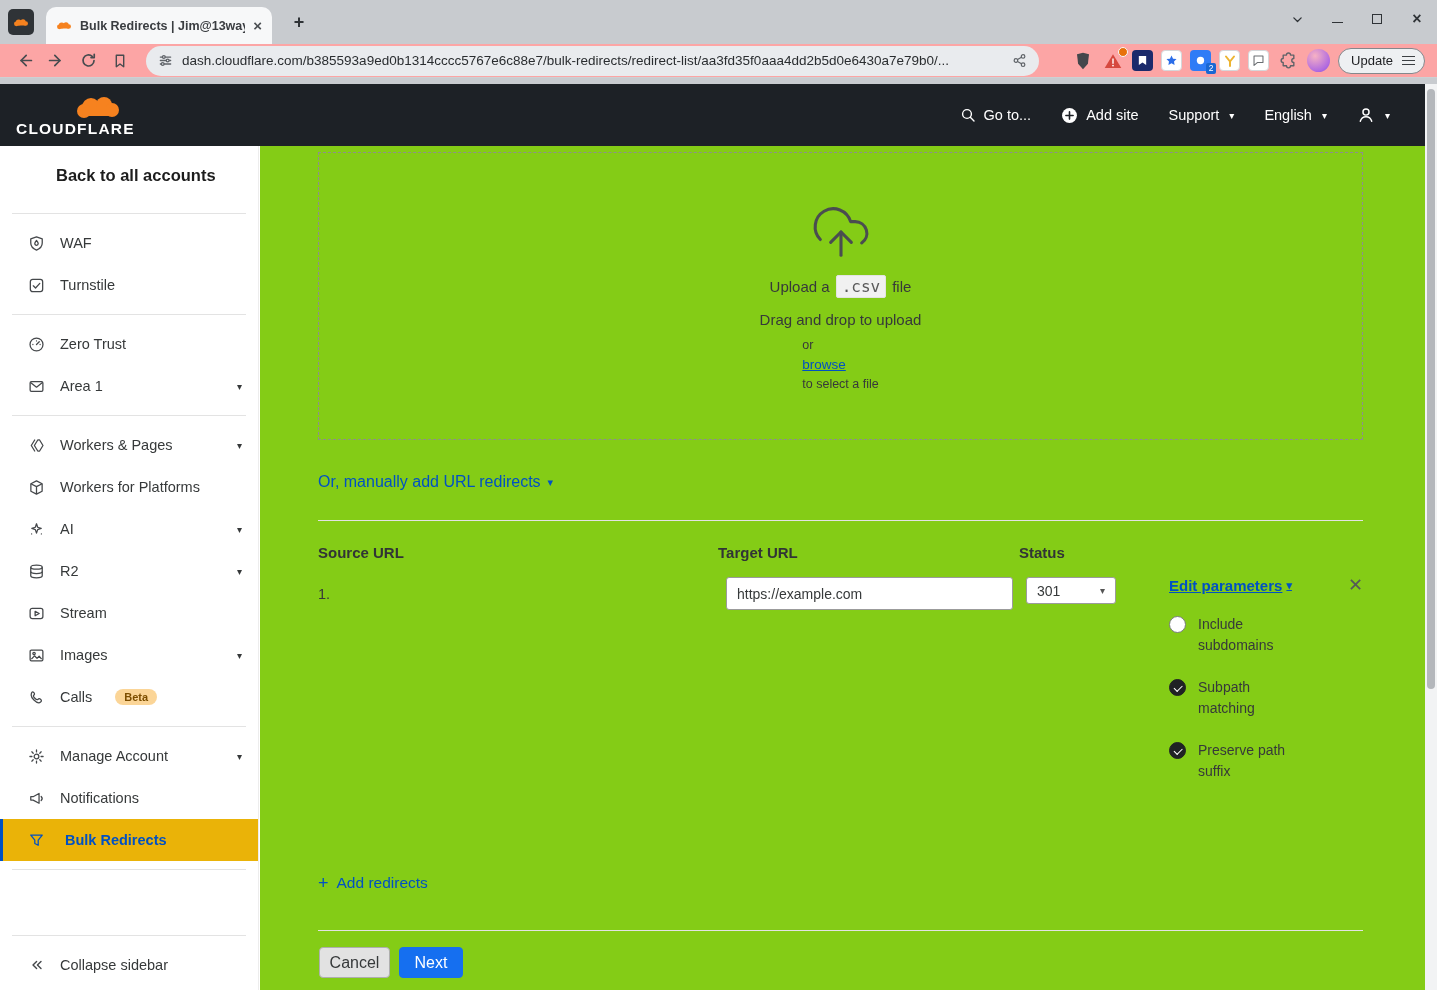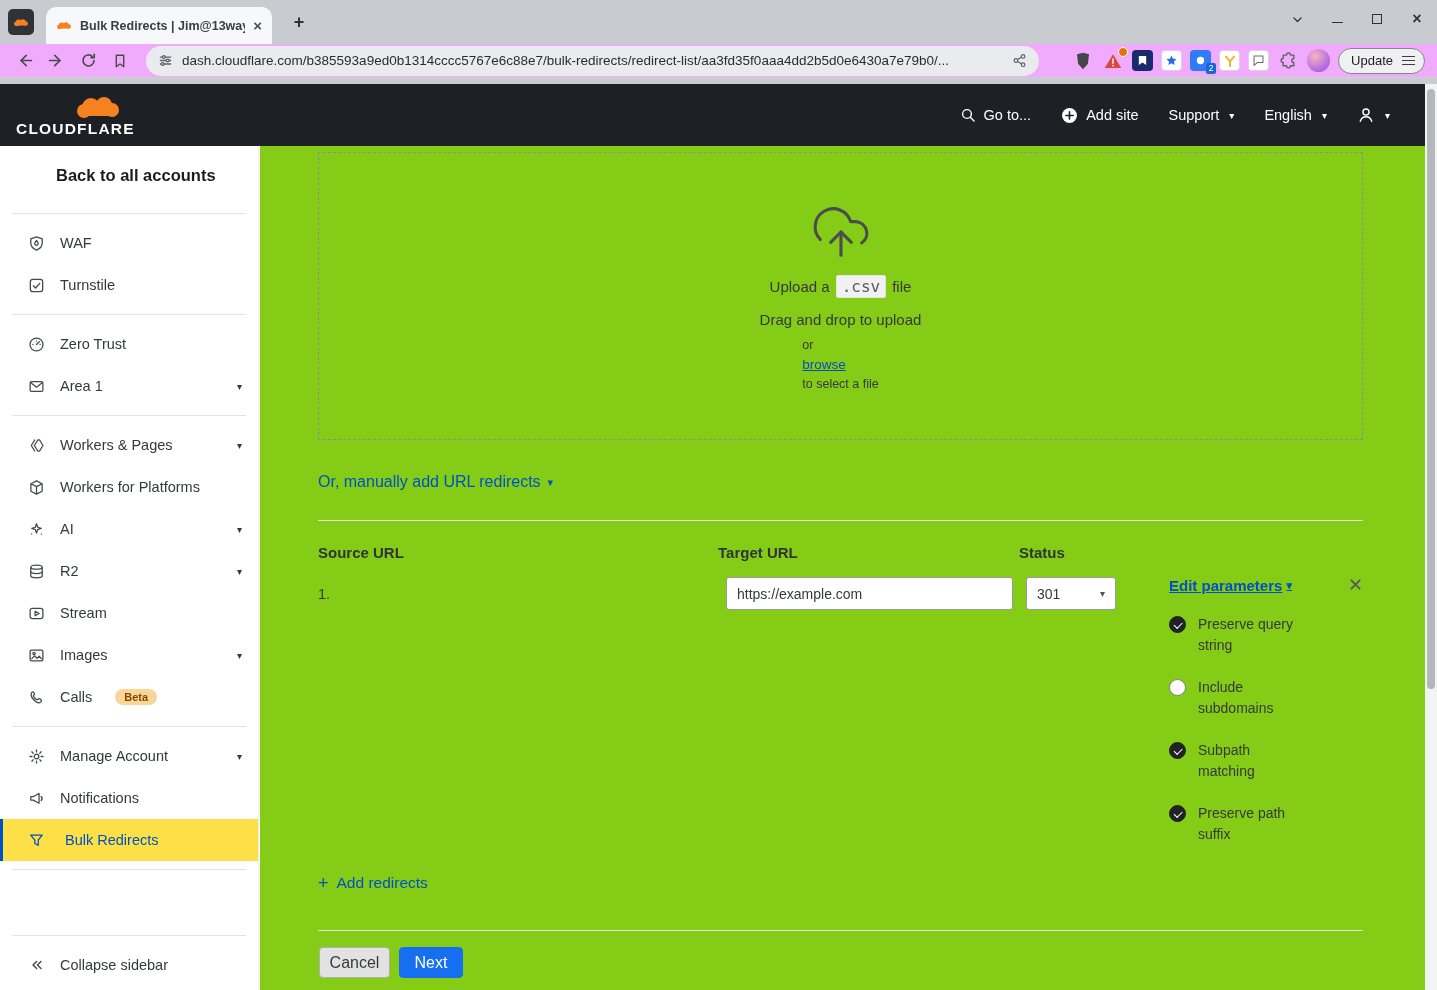--- a/index.html
+++ b/index.html
@@ -15,21 +15,21 @@
   .tab { position:absolute; left:46px; top:7px; width:226px; height:37px; background:#f7f8f9; border-radius:10px 10px 0 0; display:flex; align-items:center; padding:0 10px; gap:8px; cursor:pointer; }
   .tab-title { flex:1; font-size:12.5px; color:#3a3d41; white-space:nowrap; overflow:hidden; }
   .tab-close { color:#4c5054; font-size:15px; line-height:1; cursor:pointer; }
   .newtab { position:absolute; left:288px; top:11px; width:22px; height:22px; font-size:18px; color:#2f3337; display:flex; align-items:center; justify-content:center; cursor:pointer; }
   .win-controls { position:absolute; right:12px; top:11px; display:flex; align-items:center; gap:24px; }
   .wc { color:#2f3337; display:flex; align-items:center; justify-content:center; width:16px; height:16px; cursor:pointer; }
   .wc-min i { display:block; width:11px; border-top:1.6px solid #2f3337; margin-top:7px; }
   .wc-max i { display:block; width:10px; height:10px; border:1.4px solid #2f3337; }
   .wc-close { font-size:16px; }
 
-  .toolbar { position:absolute; top:44px; left:0; right:0; height:34px; background:#f0abfc; border-bottom:1px solid #cdd0d3; display:flex; align-items:center; padding:0 10px; }
+  .toolbar { position:absolute; top:44px; left:0; right:0; height:34px; background:#fca5a5; border-bottom:1px solid #cdd0d3; display:flex; align-items:center; padding:0 10px; }
   .nav-btn { width:28px; height:28px; display:flex; align-items:center; justify-content:center; cursor:pointer; margin-right:4px; }
   .omnibox { margin-left:8px; width:893px; height:30px; border-radius:15px; background:#e9ebee; display:flex; align-items:center; padding:0 12px; gap:9px; cursor:text; }
   .url { flex:1; font-size:13.5px; color:#2a2d30; white-space:nowrap; overflow:hidden; }
   .tb-right { display:flex; align-items:center; gap:8px; margin-left:auto; padding-right:2px; }
   .tb-icon { display:flex; align-items:center; justify-content:center; width:22px; height:22px; cursor:pointer; position:relative; }
   .ext { position:relative; width:21px; height:21px; border-radius:4px; display:flex; align-items:center; justify-content:center; cursor:pointer; }
   .badge-dot { position:absolute; top:-3px; right:-4px; width:10px; height:10px; background:#e8710a; border-radius:50%; border:1.5px solid #f7f8f9; }
   .badge-num { position:absolute; bottom:-3px; right:-5px; background:#1967d2; color:#fff; font-size:8.5px; padding:0 2.5px; border-radius:2px; line-height:11px; }
   .avatar { width:23px; height:23px; border-radius:50%; background:radial-gradient(circle at 35% 30%, #f7b2c4, #b06ae0 70%, #7b4bd8); cursor:pointer; flex:0 0 auto; }
   .update-pill { display:flex; align-items:center; gap:9px; height:26px; padding:0 9px 0 12px; border:1px solid #84888c; border-radius:13px; background:#eef0f2; cursor:pointer; }
@@ -46,21 +46,21 @@
   .cf-item { display:flex; align-items:center; gap:8px; cursor:pointer; }
   .cf-chev { font-size:10px; margin-left:2px; }
 
   
   .sidebar { position:absolute; top:146px; left:0; width:259px; height:844px; background:#fff; border-right:1px solid #ededed; }
   .back-link { height:59px; padding:20px 0 0 56px; font-size:16.5px; font-weight:bold; color:#1d1d1d; cursor:pointer; }
   .sb-divider { height:1px; background:#e3e3e3; margin:8px 12px; }
   .sb-item { height:42px; display:flex; align-items:center; padding:0 14px 0 28px; gap:15px; font-size:14.5px; color:#36393a; cursor:pointer; position:relative; }
   .sb-item .ico { color:#45484b; width:17px; }
   .chev { position:absolute; right:16px; top:50%; transform:translateY(-50%); font-size:10px; color:#36393a; }
-  .sb-item.active { background:#fde047; box-shadow:inset 3px 0 0 #0051c3; color:#0051c3; font-weight:normal;gap:20px; }
+  .sb-item.active { background:#eab308; box-shadow:inset 3px 0 0 #0051c3; color:#0051c3; font-weight:bold;gap:20px; }
   .sb-item.active .ico { color:#0051c3; }
   .beta { background:#fbd597; color:#7d4e00; font-size:11px; font-weight:bold; padding:2px 9px; border-radius:9px; margin-left:8px; }
   .sb-bottom { position:absolute; bottom:4px; left:0; right:0; }
 
   
   .main { position:absolute; top:146px; left:260px; width:1165px; height:844px; background:#84cc16; }
   .content { position:absolute; left:58px; top:0; width:1045px; height:844px; }
   .dropzone { position:absolute; top:6px; left:0; width:1045px; height:288px; border:1px dashed #8e8e8e; display:flex; flex-direction:column; align-items:center; justify-content:center; cursor:pointer; }
   .dz-icon { color:#4a4d50; margin-bottom:12px; }
   .dz-line1 { font-size:15px; display:flex; align-items:center; gap:6px; margin-bottom:13px; color:#36393a; }
@@ -68,21 +68,21 @@
   .dz-line2 { font-size:15px; margin-bottom:10px; }
   .dz-line3 { font-size:12.5px; display:flex; align-items:flex-start; gap:5px;flex-direction:column; }
   .browse { color:#0051c3; font-size:13.5px; text-decoration:underline; cursor:pointer; }
   .manual-toggle { position:absolute; top:327px; left:0; font-size:16px; color:#0051c3; display:flex; align-items:center; gap:7px; cursor:pointer; }
   .blue-chev { color:#0051c3; font-size:11px; }
   .hr { position:absolute; left:0; width:1045px; height:1px; background:#e2e2e2; }
   .hr1 { top:374px; } .hr2 { top:784px; }
   .col-hdr { position:absolute; top:398px; font-size:15px; font-weight:bold; color:#313436; }
   .row-num { position:absolute; top:440px; left:0; font-size:14.5px; }
   .txt-input { position:absolute; top:431px; height:33px; border:1px solid #9b9b9b; border-radius:3px; padding:0 10px; font-size:14px; color:#36393a; font-family:"Liberation Sans",sans-serif; background:#fff; }
-  .status-select { position:absolute; top:431px; left:708px; width:90px; height:33px; border:1px solid #9b9b9b; border-radius:3px; display:flex; align-items:center; justify-content:space-between; padding:0 10px; font-size:14px; cursor:pointer; background:#fff; }
+  .status-select { position:absolute; top:431px; left:708px; width:90px; height:27px; border:1px solid #9b9b9b; border-radius:3px; display:flex; align-items:center; justify-content:space-between; padding:0 10px; font-size:14px; cursor:pointer; background:#fff; }
   .sel-chev { font-size:10px; color:#555; }
   .params { position:absolute; left:851px; top:430px; width:194px; }
   .edit-row { display:flex; align-items:center; justify-content:space-between; }
   .edit-link { color:#0051c3; font-size:15px; font-weight:bold; text-decoration:underline; display:flex; align-items:center; gap:4px; cursor:pointer; }
   .x-btn { color:#55585b; font-size:18px; cursor:pointer; line-height:1; }
   .param-list { margin-top:20px; display:flex; flex-direction:column; gap:21px; }
   .param { display:flex; gap:12px; }
   .cb { width:17px; height:17px; border-radius:50%; border:1.5px solid #797c7f; background:#fff; flex:0 0 auto; margin-top:2px; position:relative; cursor:pointer; }
   .cb.checked { background:#202224; border-color:#202224; }
   .cb.checked::after { content:""; position:absolute; left:3.5px; top:4.5px; width:7px; height:3.5px; border-left:1.8px solid #fff; border-bottom:1.8px solid #fff; transform:rotate(-45deg); }
@@ -509,24 +509,20 @@
     <div class="params">
       <div class="edit-row">
         <span class="edit-link">
           <span>Edit parameters</span>
           <span class="blue-chev">▾</span>
         </span>
         <span class="x-btn">✕</span>
       </div>
       <div class="param-list">
         <div class="param">
-          <span class="cb checked"></span>
-          <span class="param-label">Preserve query string</span>
-        </div>
-        <div class="param">
           <span class="cb"></span>
           <span class="param-label">Include subdomains</span>
         </div>
         <div class="param">
           <span class="cb checked"></span>
           <span class="param-label">Subpath matching</span>
         </div>
         <div class="param">
           <span class="cb checked"></span>
           <span class="param-label">Preserve path suffix</span>

